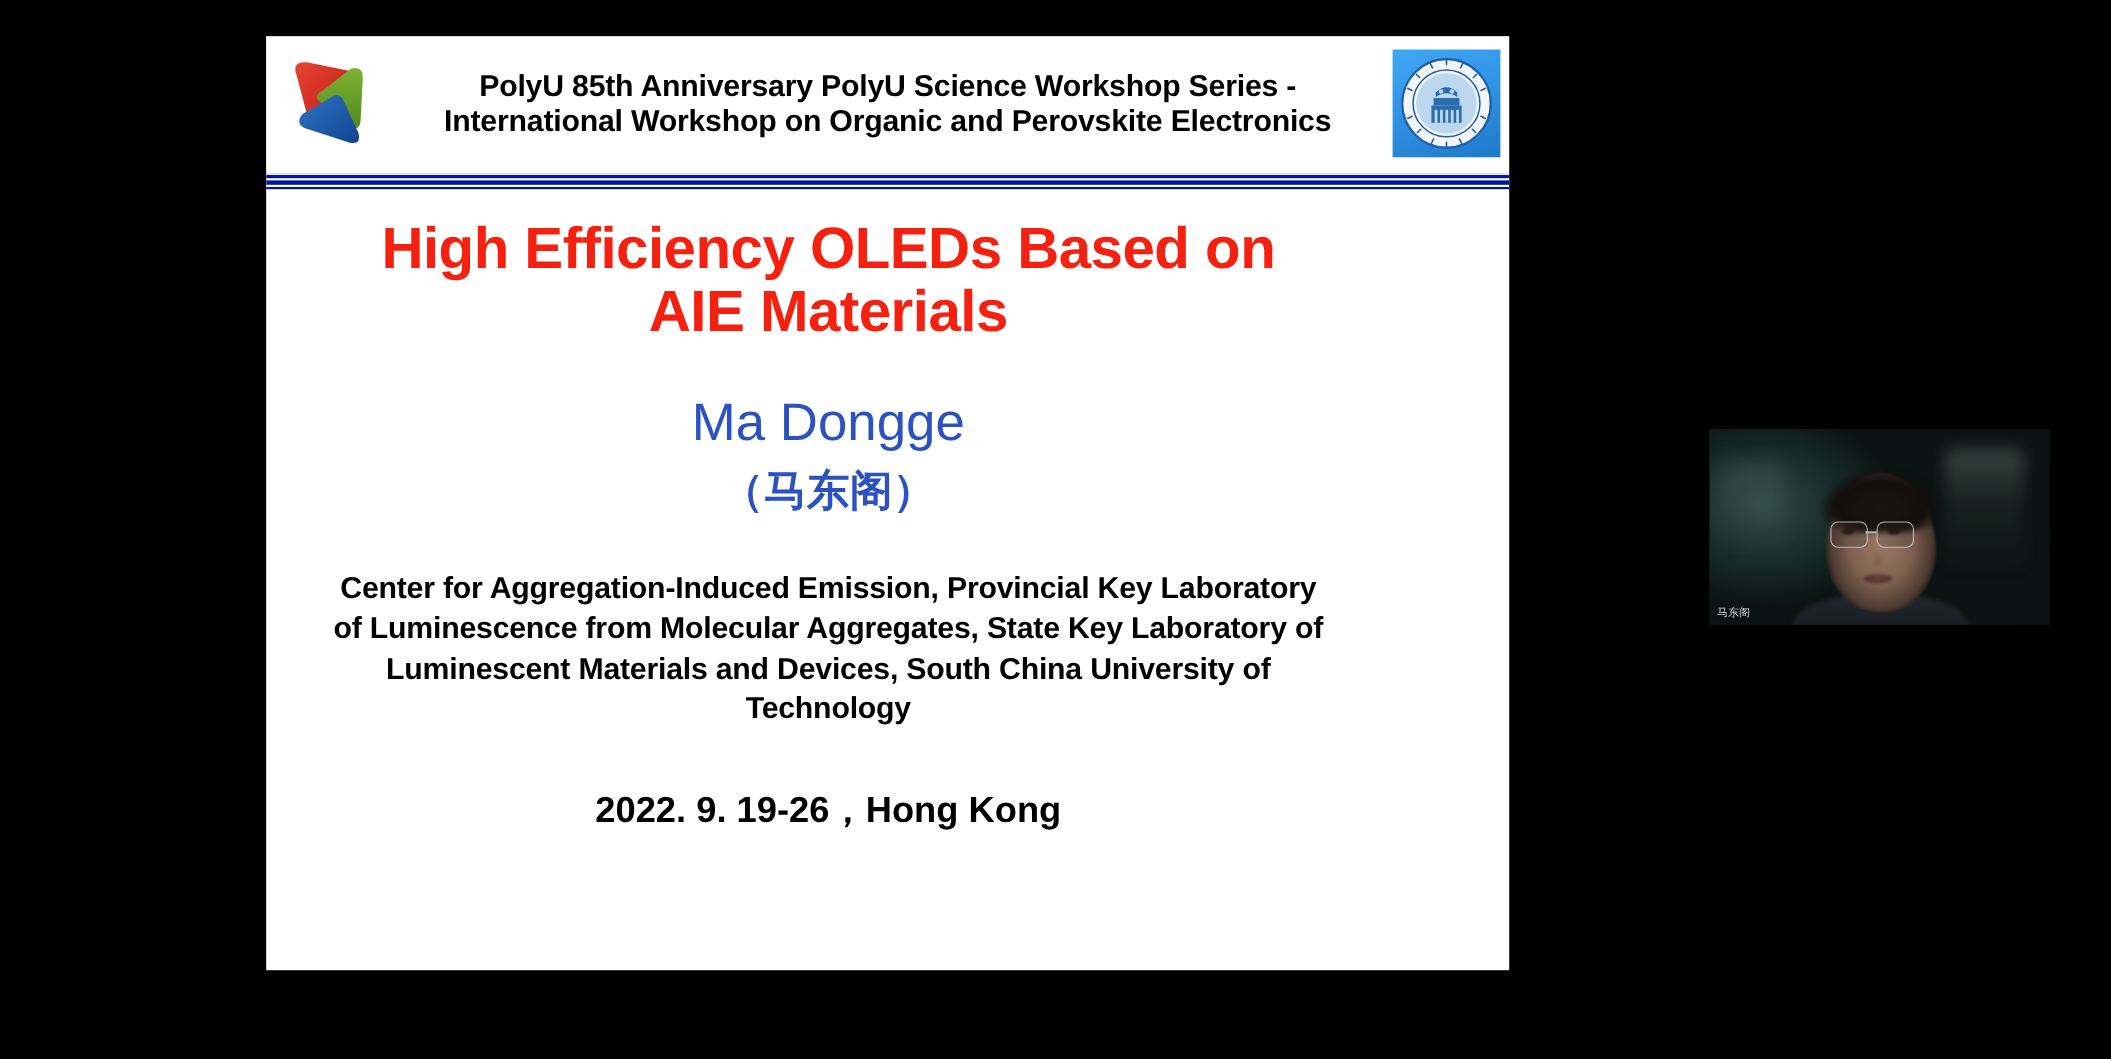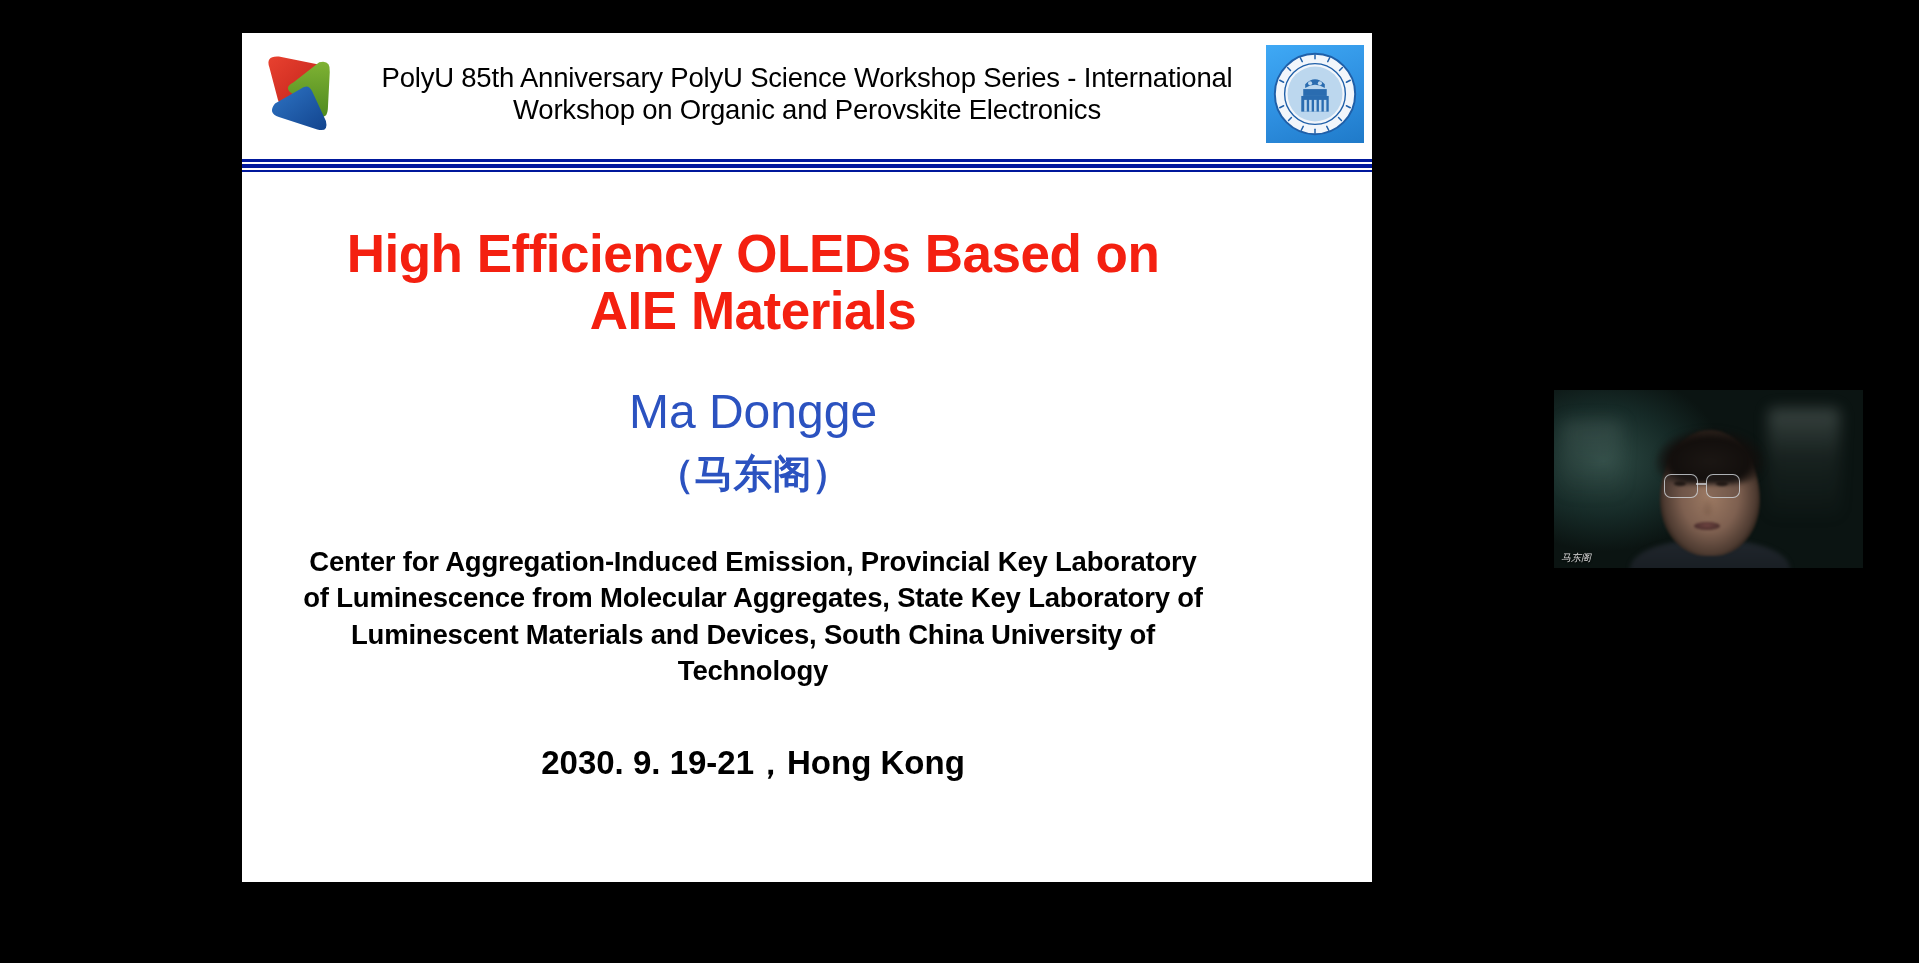--- a/index.html
+++ b/index.html
@@ -52,21 +52,21 @@
     height: 96px;
     margin-left: 10px;
     flex: 0 0 96px;
     position: relative;
   }
   .hdr-logo-left svg { display: block; width: 96px; height: 96px; }
 
   #header-title {
     flex: 1 1 auto;
     text-align: center;
-    font-weight: normal;
+    font-weight: bold;
     font-size: 27.5px;
     line-height: 1.16;
     color: #000000;
     letter-spacing: -0.2px;
     padding: 0 6px;
   }
 
   .hdr-logo-right {
     width: 98px;
     height: 98px;
@@ -102,21 +102,21 @@
     top: 137px;
     width: 1130px;
     height: 2px;
     background: #00189c;
   }
 
   
   #slide-body {
     position: absolute;
     left: 0;
-    top: 148px;
+    top: 121px;
     width: 1022px;
     height: 710px;
     text-align: center;
     border-radius: 29px;
   }
 
   #talk-title {
     margin: 0;
     padding: 44px 70px 0 70px;
     color: #f42010;
@@ -166,21 +166,20 @@
 
   
   #video-tile {
     position: absolute;
     left: 1554px;
     top: 390px;
     width: 309px;
     height: 178px;
     overflow: hidden;
     background: #0c1614;
-    font-style: italic;
   }
   #video-bg {
     position: absolute;
     left: 0; top: 0;
     width: 309px; height: 178px;
     background:
       radial-gradient(ellipse 120px 90px at 16% 40%, #2e4a44 0%, #162a27 60%, #0b1412 100%),
       radial-gradient(ellipse 150px 120px at 84% 30%, #33403c 0%, #1a2624 55%, #0a110f 100%),
       linear-gradient(105deg, #101b19 0%, #1d2e2b 30%, #24332f 55%, #16201e 80%, #0a0f0e 100%);
   }
@@ -368,21 +367,21 @@
 
     <div id="slide-body">
       <h1 id="talk-title">High Efficiency OLEDs Based on AIE Materials</h1>
 
       <div id="speaker-name">Ma Dongge</div>
 
       <div id="speaker-name-cn">（马东阁）</div>
 
       <div id="affiliation">Center for Aggregation-Induced Emission, Provincial Key Laboratory of Luminescence from Molecular Aggregates, State Key Laboratory of Luminescent Materials and Devices, South China University of Technology</div>
 
-      <div id="event-date">2030. 9. 19-21，Hong Kong</div>
+      <div id="event-date">2022. 9. 19-26，Hong Kong</div>
     </div>
   </div>
 
   <div id="video-tile">
     <div id="video-bg"></div>
     <div id="video-shelf-a"></div>
     <div id="video-shelf-b"></div>
 
     <div id="video-person">
       <div id="person-body"></div>

